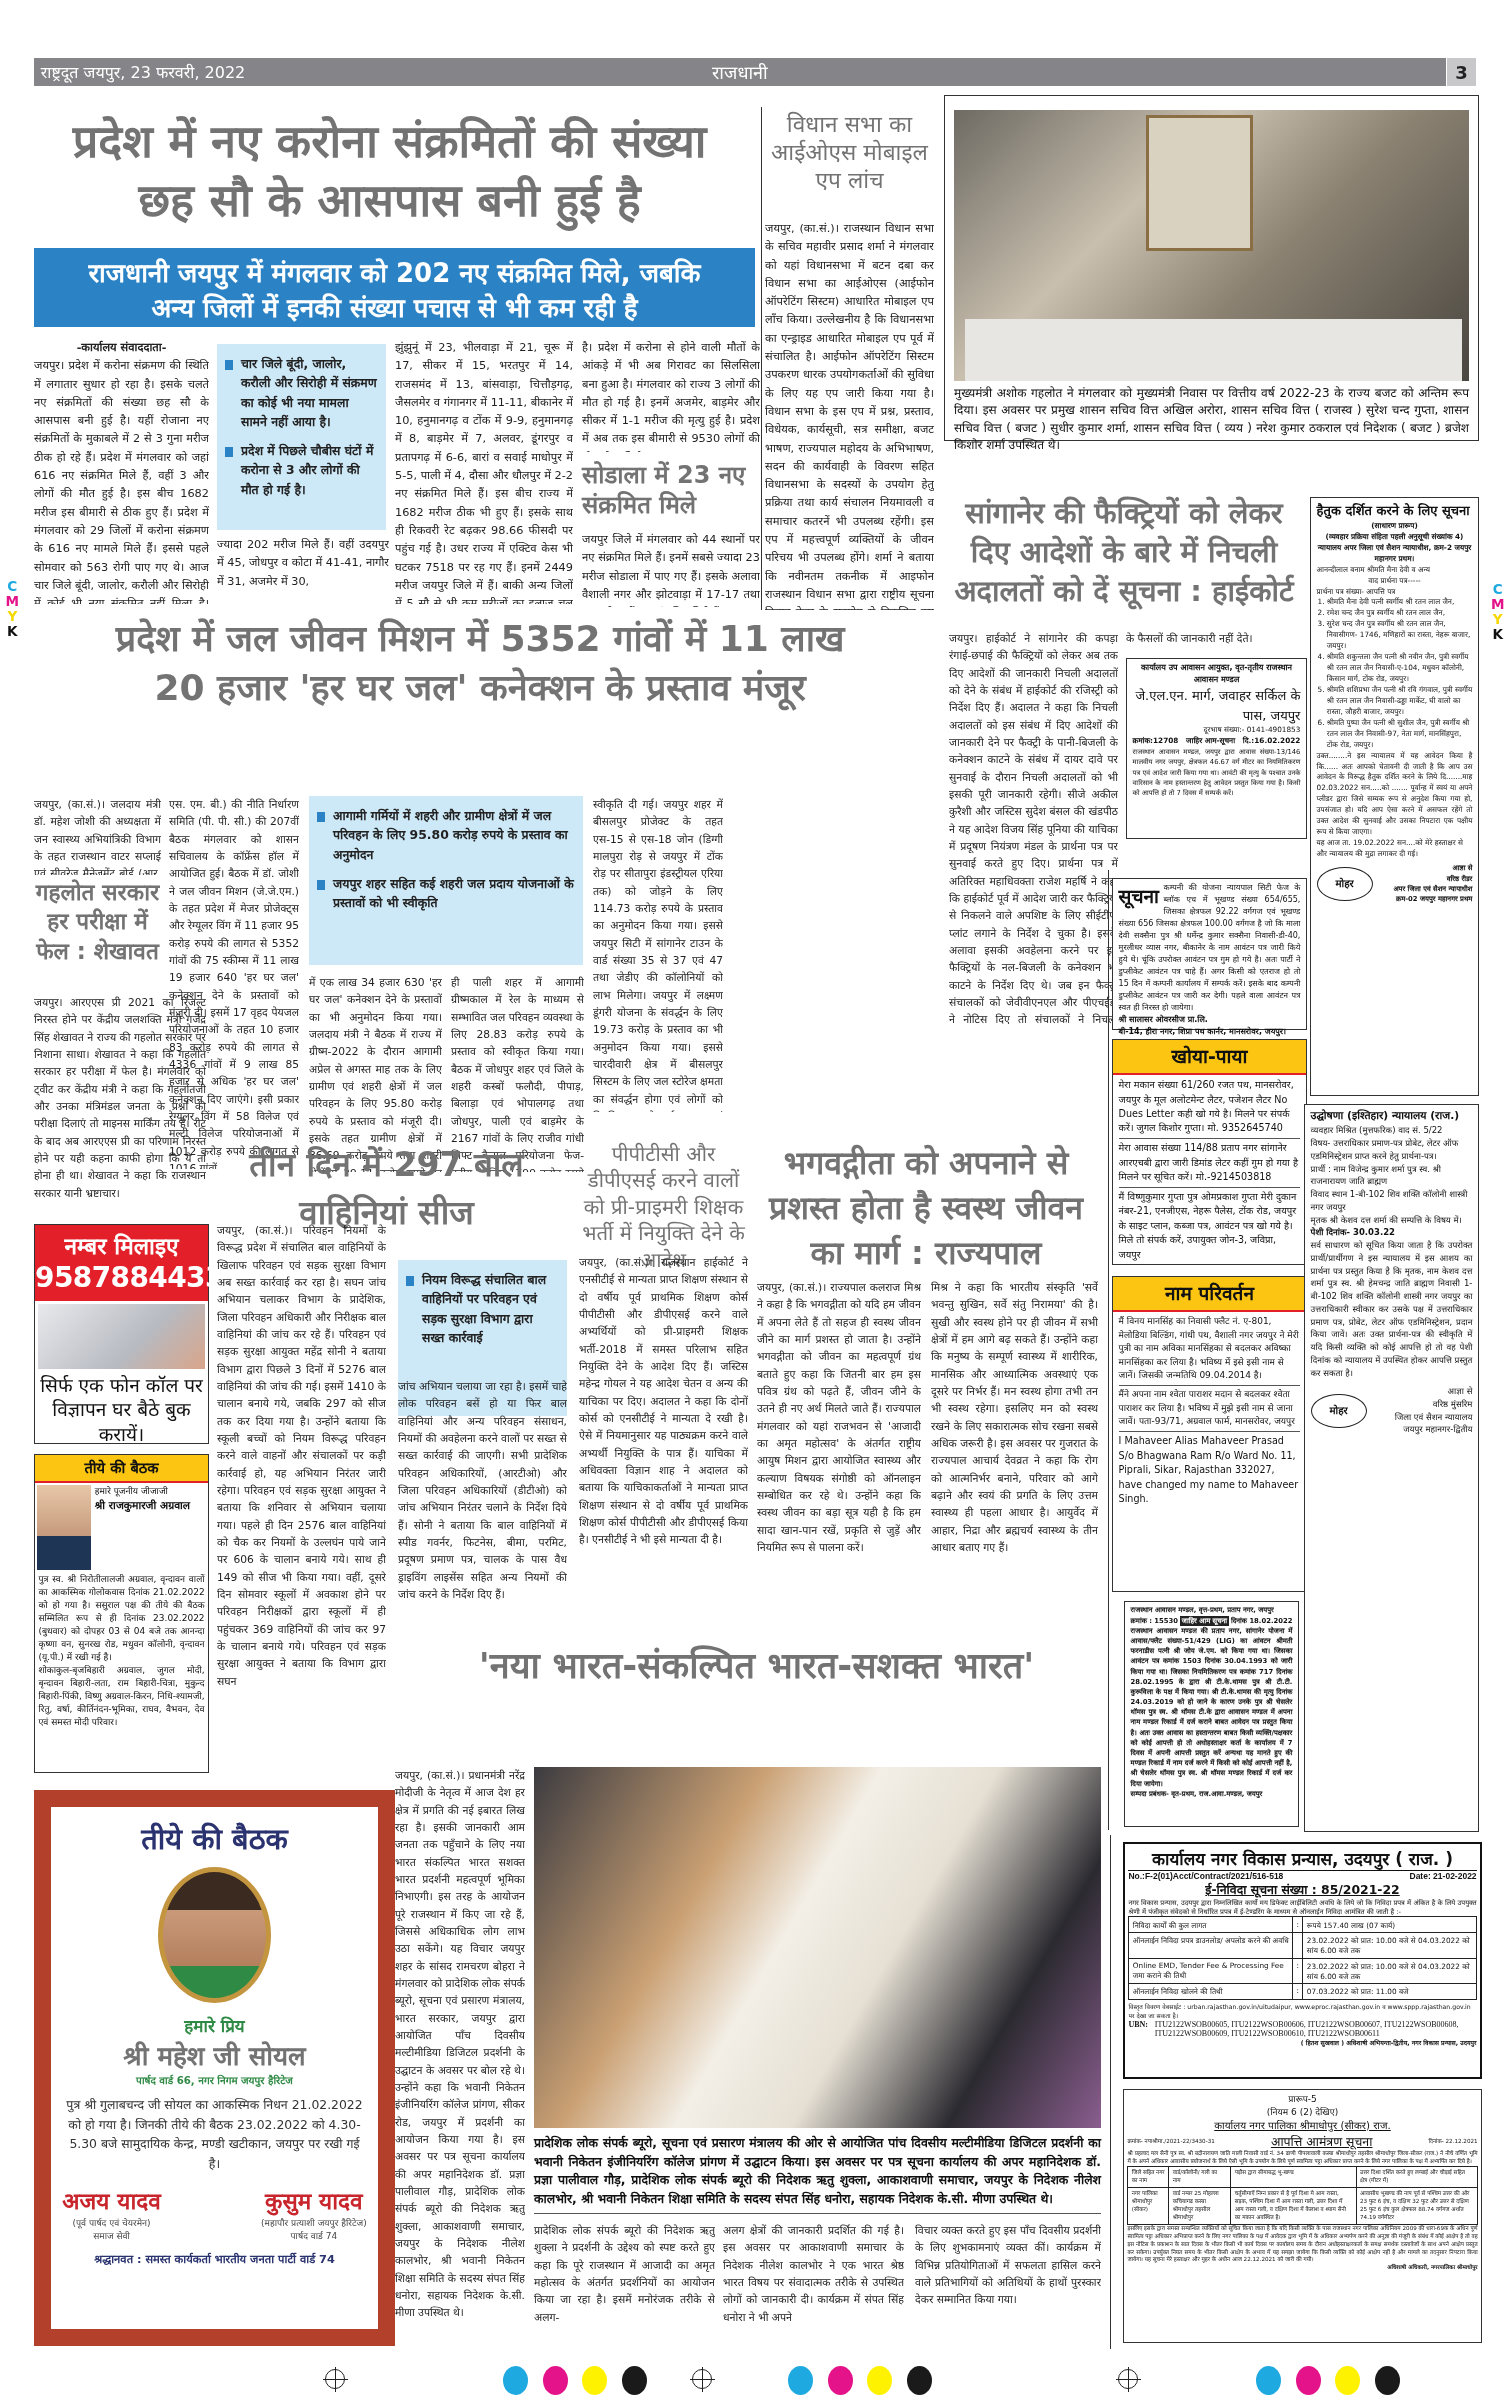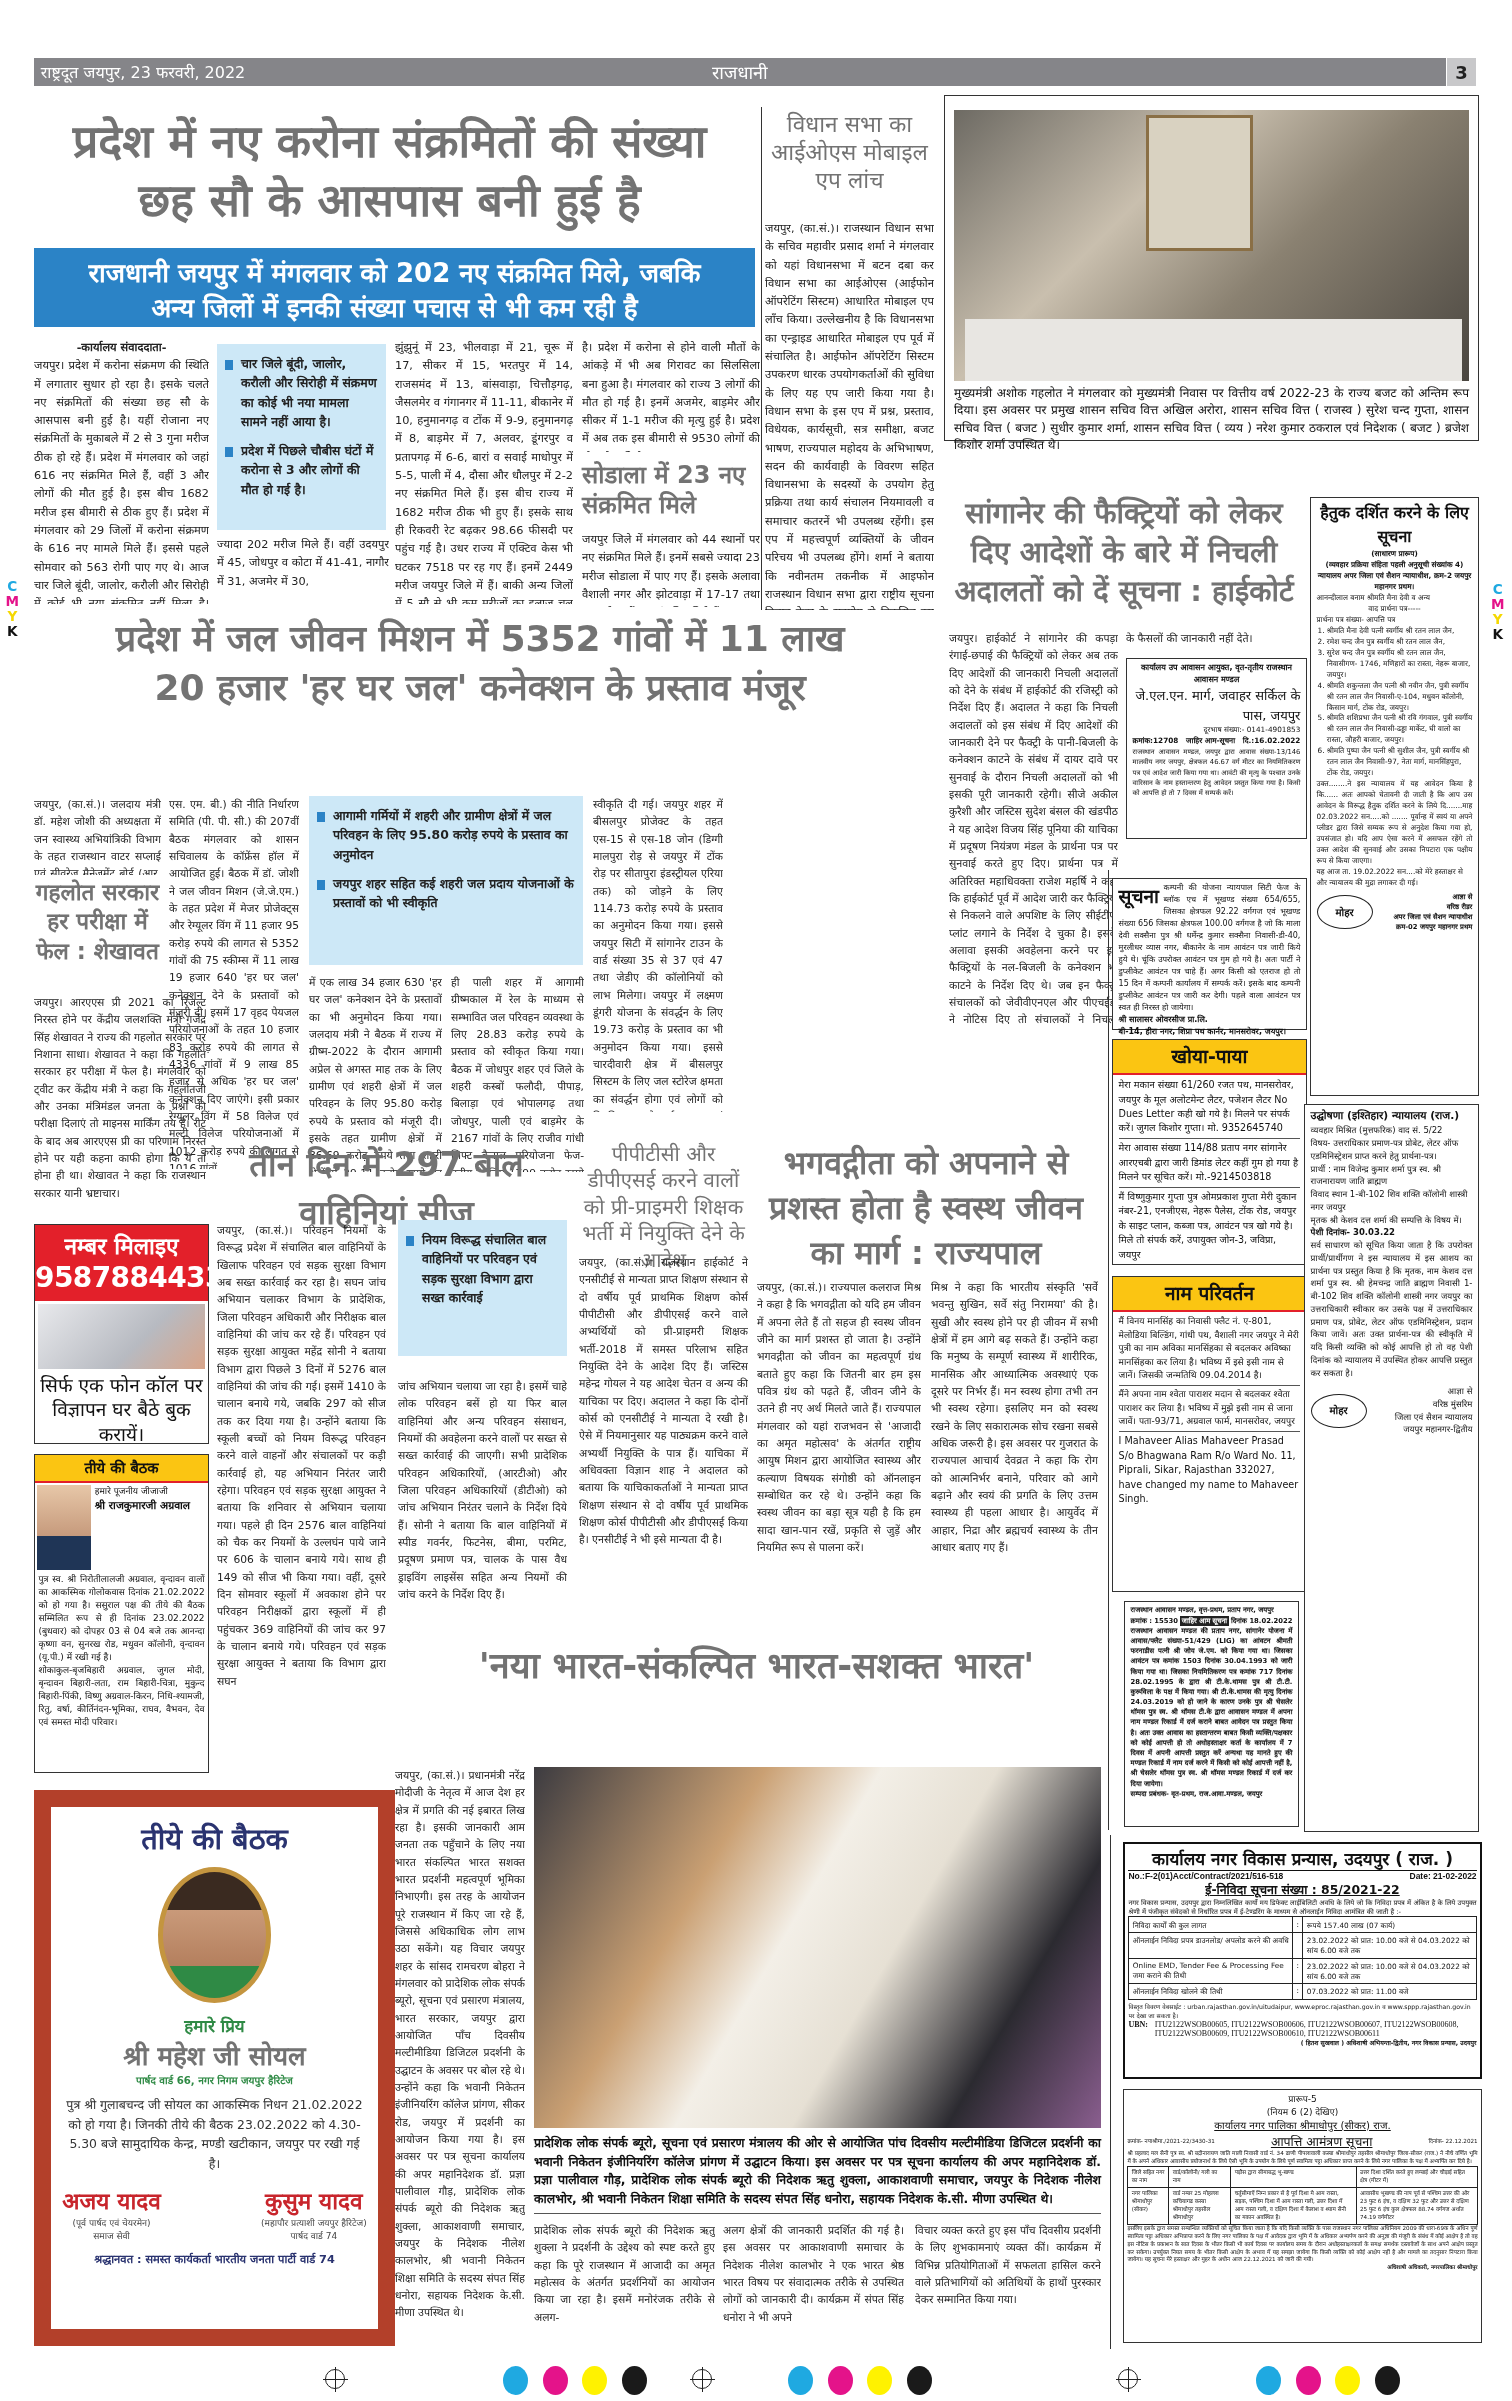--- a/index.html
+++ b/index.html
@@ -14,21 +14,21 @@
 .col{position:absolute;overflow:hidden}
 .blue-band{background:#2b83c6;color:#fff;text-align:center;font-weight:bold}
 .callout{background:#cde8f7;padding:10.2px 8px}
 .callout .item{display:flex;gap:8px;font-size:12.4px;font-weight:bold;line-height:1.55;color:#222;margin-bottom:10.2px}
 .callout .sq{width:8px;height:10.2px;background:#2b83c6;flex:none;margin-top:5.6px}
 .box{border:1.1px solid #333;background:#fff}
 .photo{background:linear-gradient(135deg,#6d6a63,#c9bfae 35%,#8a8171 60%,#4a4640);}
 .ad-red{background:#e3202a;color:#fff;text-align:center;font-weight:bold}
 .yellow-h{background:#fbc512;border-bottom:2.8px solid #e3202a;text-align:center;font-weight:bold;font-size:19px;padding:3.4px 0}
 .notice{font-size:8.5px;line-height:1.5;padding:3.4px 5.6px}
-.notice h4{text-align:center;font-size:16px}
+.notice h4{text-align:left;font-size:13px}
 table.nt{border-collapse:collapse;width:100%;font-size:7.3px}
 table.nt td{border:1.1px solid #222;padding:2.3px 3.4px;vertical-align:top}
 .dot{width:25px;height:29px;border-radius:50%}
 .cmyk{font-weight:bold;font-size:13.6px;line-height:1.1;text-align:center}
 .reg{width:20.3px;height:20.3px;border:1.1px solid #222;border-radius:50%;position:absolute}
 .reg:before{content:"";position:absolute;left:-3.4px;right:-3.4px;top:9px;border-top:1.1px solid #222}
 .reg:after{content:"";position:absolute;top:-3.4px;bottom:-3.4px;left:9px;border-left:1.1px solid #222}
 .mohar{border:1.1px solid #222;border-radius:50%;width:56px;height:34px;display:flex;align-items:center;justify-content:center;font-weight:bold;font-size:10.2px}
 .vline{position:absolute;width:1.1px;background:#333}
 </style>
@@ -200,21 +200,21 @@
         <div style="font-size:9px;color:#444">(महापौर प्रत्याशी जयपुर हैरिटेज)</div>
         <div style="font-size:9px;color:#444">पार्षद वार्ड 74</div>
       </div>
     </div>
     <div style="font-weight:bold;font-size:11.3px;color:#2a3370;margin-top:9px">श्रद्धानवत : समस्त कार्यकर्ता भारतीय जनता पार्टी वार्ड 74</div>
   </div>
 </div>
 
 <div class="abs hl" style="left:217px;top:1141px;width:339px;font-size:33px;line-height:1.45">तीन दिन में 297 बाल वाहिनियां सीज</div>
 <div class="col body" style="left:217px;top:1222px;width:169px;height:565px;font-size:10.7px">जयपुर, (का.सं.)। परिवहन नियमों के विरूद्ध प्रदेश में संचालित बाल वाहिनियों के खिलाफ परिवहन एवं सड़क सुरक्षा विभाग अब सख्त कार्रवाई कर रहा है। सघन जांच अभियान चलाकर विभाग के प्रादेशिक, जिला परिवहन अधिकारी और निरीक्षक बाल वाहिनियां की जांच कर रहे हैं। परिवहन एवं सड़क सुरक्षा आयुक्त महेंद्र सोनी ने बताया विभाग द्वारा पिछले 3 दिनों में 5276 बाल वाहिनियां की जांच की गई। इसमें 1410 के चालान बनाये गये, जबकि 297 को सीज तक कर दिया गया है। उन्होंने बताया कि स्कूली बच्चों को नियम विरूद्ध परिवहन करने वाले वाहनों और संचालकों पर कड़ी कार्रवाई हो, यह अभियान निरंतर जारी रहेगा। परिवहन एवं सड़क सुरक्षा आयुक्त ने बताया कि शनिवार से अभियान चलाया गया। पहले ही दिन 2576 बाल वाहिनियां को चैक कर नियमों के उल्लघंन पाये जाने पर 606 के चालान बनाये गये। साथ ही 149 को सीज भी किया गया। वहीं, दूसरे दिन सोमवार स्कूलों में अवकाश होने पर परिवहन निरीक्षकों द्वारा स्कूलों में ही पहुंचकर 369 वाहिनियों की जांच कर 97 के चालान बनाये गये। परिवहन एवं सड़क सुरक्षा आयुक्त ने बताया कि विभाग द्वारा सघन</div>
-<div class="col callout" style="left:398px;top:1220px;width:169px;height:136px">
+<div class="col callout" style="left:398px;top:1260px;width:169px;height:156px">
   <div class="item">
       <span class="sq"></span>
       <span>नियम विरूद्ध संचालित बाल वाहिनियों पर परिवहन एवं सड़क सुरक्षा विभाग द्वारा सख्त कार्रवाई</span>
     </div>
 </div>
 <div class="col body" style="left:398px;top:1378px;width:169px;height:248px;font-size:10.7px">जांच अभियान चलाया जा रहा है। इसमें चाहे लोक परिवहन बसें हो या फिर बाल वाहिनियां और अन्य परिवहन संसाधन, नियमों की अवहेलना करने वालों पर सख्त से सख्त कार्रवाई की जाएगी। सभी प्रादेशिक परिवहन अधिकारियों, (आरटीओ) और जिला परिवहन अधिकारियों (डीटीओ) को जांच अभियान निरंतर चलाने के निर्देश दिये हैं। सोनी ने बताया कि बाल वाहिनियों में स्पीड गवर्नर, फिटनेस, बीमा, परमिट, प्रदूषण प्रमाण पत्र, चालक के पास वैध ड्राइविंग लाइसेंस सहित अन्य नियमों की जांच करने के निर्देश दिए हैं।</div>
 
 <div class="abs hl" style="left:579px;top:1141px;width:169px;font-size:20.3px;font-weight:normal;line-height:1.3">पीपीटीसी और डीपीएसई करने वालों को प्री-प्राइमरी शिक्षक भर्ती में नियुक्ति देने के आदेश</div>
 <div class="col body" style="left:579px;top:1254px;width:169px;height:373px;font-size:10.7px">जयपुर, (का.सं.)। राजस्थान हाईकोर्ट ने एनसीटीई से मान्यता प्राप्त शिक्षण संस्थान से दो वर्षीय पूर्व प्राथमिक शिक्षण कोर्स पीपीटीसी और डीपीएसई करने वाले अभ्यर्थियों को प्री-प्राइमरी शिक्षक भर्ती-2018 में समस्त परिलाभ सहित नियुक्ति देने के आदेश दिए हैं। जस्टिस महेन्द्र गोयल ने यह आदेश चेतन व अन्य की याचिका पर दिए। अदालत ने कहा कि दोनों कोर्स को एनसीटीई ने मान्यता दे रखी है। ऐसे में नियमानुसार यह पाठ्यक्रम करने वाले अभ्यर्थी नियुक्ति के पात्र हैं। याचिका में अधिवक्ता विज्ञान शाह ने अदालत को बताया कि याचिकाकर्ताओं ने मान्यता प्राप्त शिक्षण संस्थान से दो वर्षीय पूर्व प्राथमिक शिक्षण कोर्स पीपीटीसी और डीपीएसई किया है। एनसीटीई ने भी इसे मान्यता दी है।</div>
 

